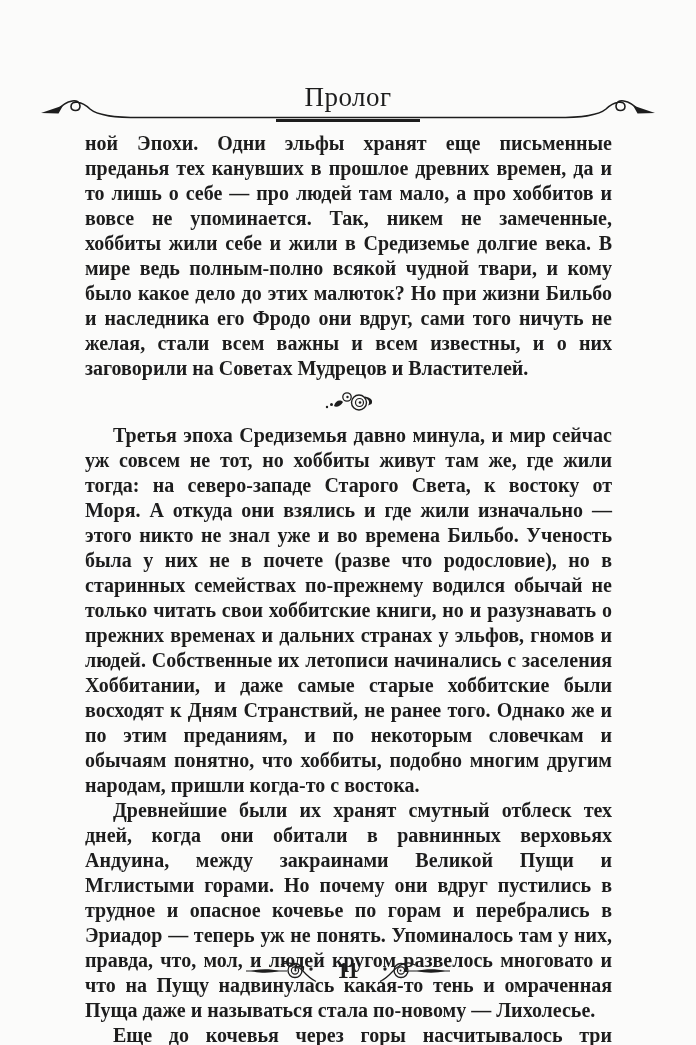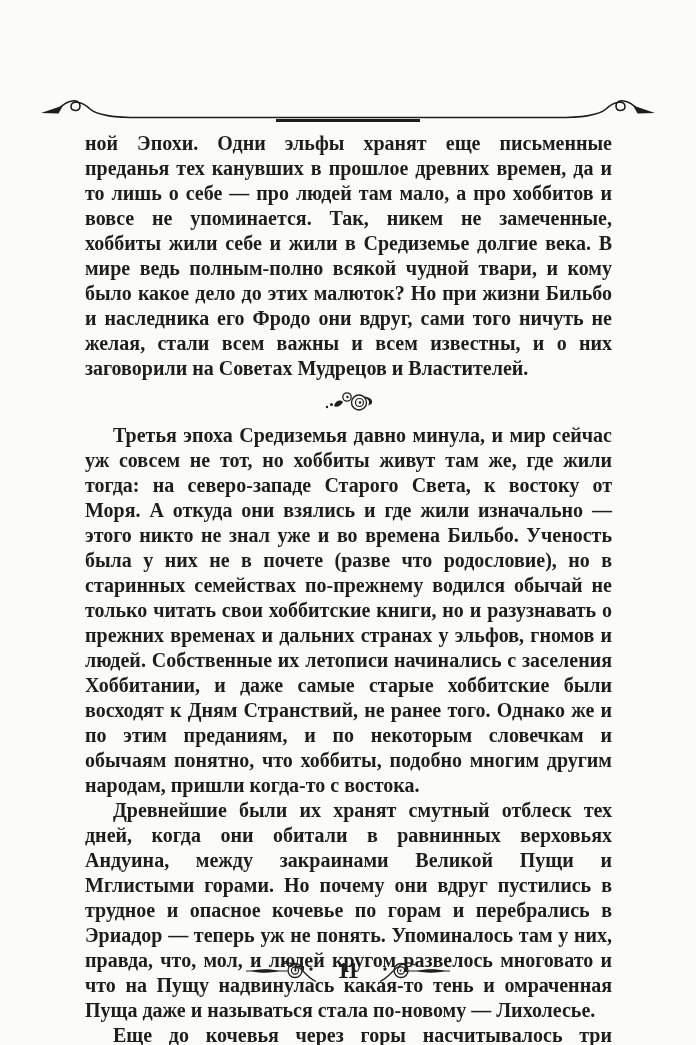--- a/index.html
+++ b/index.html
@@ -59,20 +59,21 @@
     padding-bottom:2px;
   }
   svg{display:block;}
   .orn-stroke{fill:none;stroke:var(--ink);}
 </style>
 </head>
 <body>
 
 <div class="page">
 
+  <h1 class="page-title">Пролог</h1>
 
   <svg class="header-rule" viewBox="0 0 616 30" xmlns="http://www.w3.org/2000/svg" aria-hidden="true">
     <g>
       <polygon points="1,17 23,9.5 18.5,17.5" fill="#1d1d1d"></polygon>
       <path class="orn-stroke" stroke-width="1.6" d="M17,14.5 C27,3 40,2 40,10 C40,16 31,16 31,10.5 C31,3.5 42,5.5 50,13 C58,20 76,21.5 100,21.5 L308,21.5"></path>
     </g>
     <g transform="translate(616,0) scale(-1,1)">
       <polygon points="1,17 23,9.5 18.5,17.5" fill="#1d1d1d"></polygon>
       <path class="orn-stroke" stroke-width="1.6" d="M17,14.5 C27,3 40,2 40,10 C40,16 31,16 31,10.5 C31,3.5 42,5.5 50,13 C58,20 76,21.5 100,21.5 L308,21.5"></path>
     </g>

